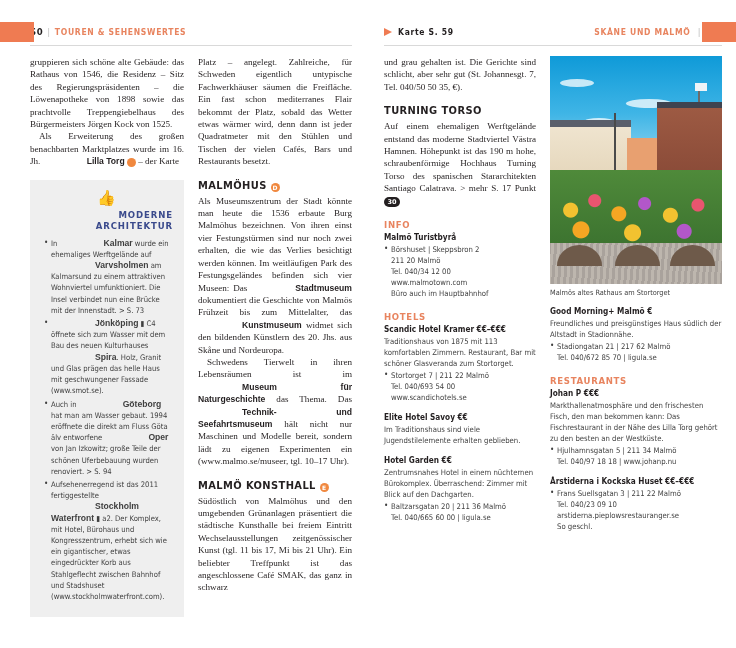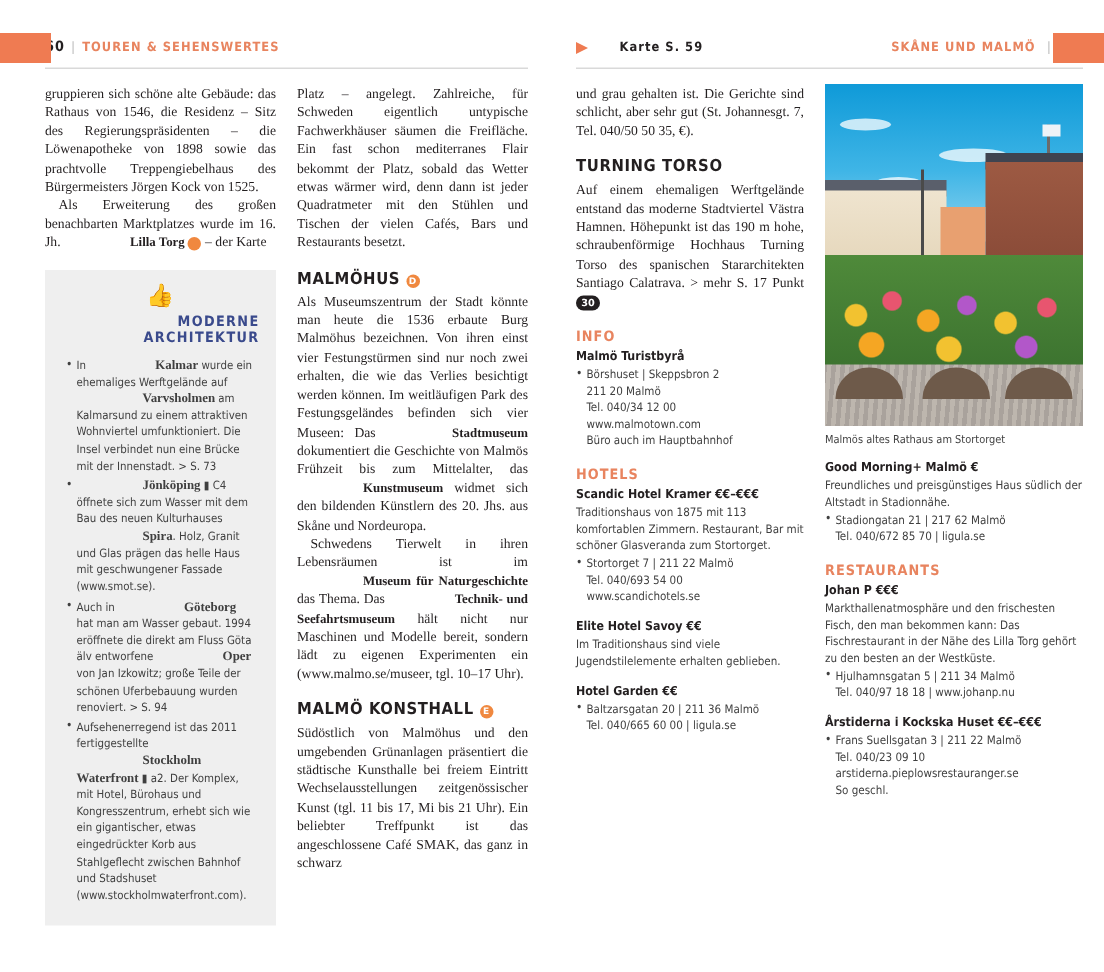--- a/index.html
+++ b/index.html
@@ -30,41 +30,41 @@
     font-family:"DejaVu Sans Condensed","Liberation Sans",sans-serif;
     font-size:8.5px;letter-spacing:.7px;font-weight:bold;
     padding-bottom:4px;
   }
   .runhead-left{justify-content:flex-start;}
   .runhead-right{justify-content:space-between;}
   .folio{color:#231f20;font-size:9.5px;}
   .sep{color:#c9c9c9;margin:0 4px;}
   .runhead-title{color:#e8845f;}
   .rule{height:1px;background:#d9d9d9;margin-top:4px;margin-bottom:10px;}
-  .karte{display:flex;align-items:center;gap:21px;color:#231f20;font-size:8.5px;}
+  .karte{display:flex;align-items:center;gap:6px;color:#231f20;font-size:8.5px;}
   .flag-icon{
     width:0;height:0;border-top:4px solid transparent;border-bottom:4px solid transparent;
     border-left:8px solid #ef7b52;display:inline-block;
   }
 
   
   .cols{display:flex;gap:14px;}
   .col{width:172px;}
   .col-r1{width:162px;}
   .col-r2{width:172px;}
 
   
   p.body{
     font-family:"Liberation Serif", serif;
     font-size:9.1px;line-height:12.4px;text-align:justify;
     margin:0 0 0 0;hyphens:auto;
   }
   p.body + p.body{text-indent:9px;}
   .bold{font-weight:bold;}
-  .sans-b{font-family:Liberation Serif, serif;font-weight:bold;font-size:8.6px;padding-left:44px;}
+  .sans-b{font-family:Liberation Sans, sans-serif;font-weight:bold;font-size:8.6px;padding-left:44px;}
 
   
   h2.sec{
     font-family:"DejaVu Sans Condensed","Liberation Sans",sans-serif;
     font-size:11px;font-weight:bold;letter-spacing:.4px;
     margin:11px 0 3px 0;color:#231f20;display:flex;align-items:flex-end;gap:4px;
   }
   .marker{
     display:inline-block;width:9px;height:9px;border-radius:50%;
     background:#f0883f;color:#fff;font-family:"DejaVu Sans",sans-serif;
@@ -284,20 +284,21 @@
                 <li class="noblt">Tel. 040/693 54 00</li>
                 <li class="noblt">www.scandichotels.se</li>
               </ul>
             </div>
             <div class="entry">
               <div class="entry-name">Elite Hotel Savoy €€</div>
               <div class="entry-desc">Im Traditionshaus sind viele Jugendstilelemente erhalten geblieben.</div>
             </div>
             <div class="entry">
               <div class="entry-name">Hotel Garden €€</div>
+              <div class="entry-desc">Zentrumsnahes Hotel in einem nüchternen Bürokomplex. Überraschend: Zimmer mit Blick auf den Dachgarten.</div>
               <ul class="addr">
                 <li>Baltzarsgatan 20 | 211 36 Malmö</li>
                 <li class="noblt">Tel. 040/665 60 00 | ligula.se</li>
               </ul>
             </div>
           </div>
       </div>
 
       <div class="col-r2">
         <div class="photo-wrap">

